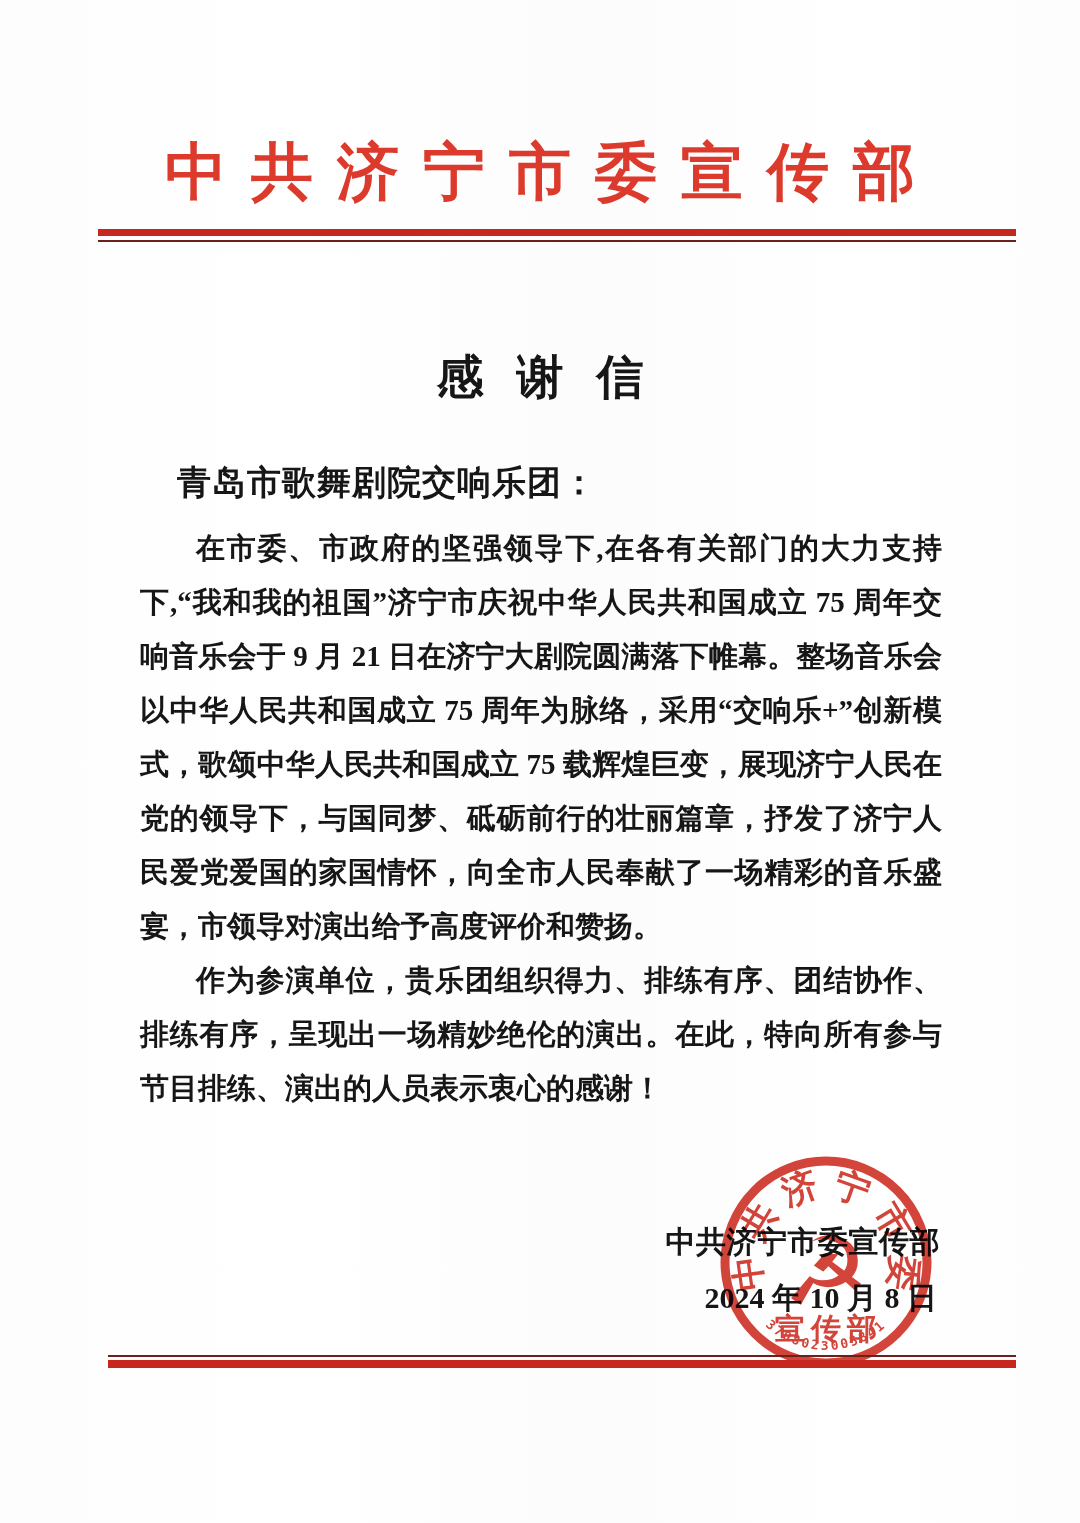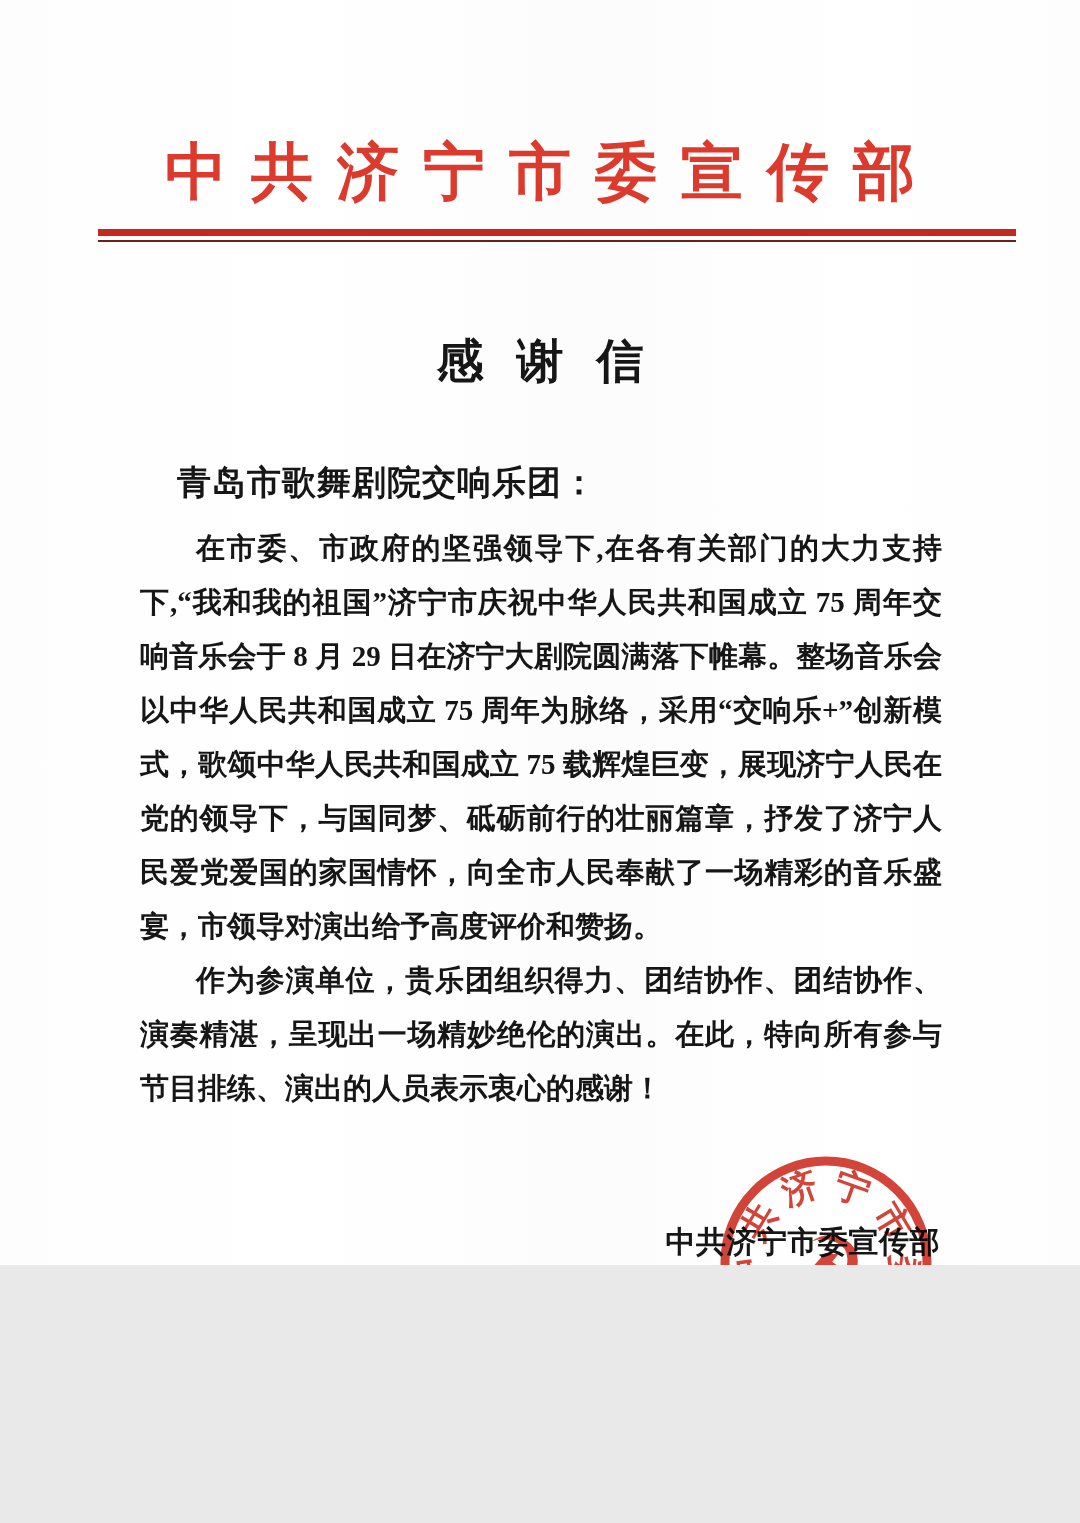--- a/index.html
+++ b/index.html
@@ -6,39 +6,39 @@
     --letterhead-red:#dc3a2c;
     --rule-red:#c5281f;
     --rule-dark:#6b201a;
     --seal-red:#d0362a;
     --ink-black:#161616;
   }
   *{box-sizing:border-box;}
   html,body{margin:0;padding:0;background:#e9e9e9;}
   .page{
     position:relative;
-    width:1080px;height:1265px;
+    width:1080px;height:1523px;
     margin:0 auto;
     background:linear-gradient(90deg,#fdfdfd 0%,#ffffff 28%,#fcfcfc 55%,#ffffff 80%,#fdfdfd 100%);
     overflow:hidden;
     font-family:"Liberation Serif","DejaVu Serif",serif;
     color:var(--ink-black);
   }
   .letterhead{
     position:absolute;top:138px;left:0;right:0;
     text-align:center;
     font-size:62px;font-weight:bold;line-height:1.1;
     letter-spacing:24px;text-indent:24px;
     color:var(--letterhead-red);
   }
   .rule{position:absolute;}
   .rule-top-thick{top:229px;left:98px;width:918px;height:7px;background:var(--rule-red);}
   .rule-top-thin{top:240px;left:98px;width:918px;height:2px;background:var(--rule-dark);}
   .doc-title{
-    position:absolute;top:336px;left:0;right:0;margin:0;
+    position:absolute;top:336px;left:0;right:0;margin:16px;
     text-align:center;
     font-size:47px;font-weight:bold;line-height:1.1;
     letter-spacing:33px;text-indent:33px;
     color:var(--ink-black);
   }
   .salutation{
     position:absolute;top:460px;left:140px;
     font-size:34px;font-weight:bold;letter-spacing:1px;margin-left:37px;
   }
   .letter-body{
@@ -88,22 +88,22 @@
 
   <div class="letterhead">中共济宁市委宣传部</div>
   <div class="rule rule-top-thick"></div>
   <div class="rule rule-top-thin"></div>
 
   <h1 class="doc-title">感谢信</h1>
 
   <div class="salutation">青岛市歌舞剧院交响乐团：</div>
 
   <div class="letter-body">
-    <p>在市委、市政府的坚强领导下,在各有关部门的大力支持下,“我和我的祖国”济宁市庆祝中华人民共和国成立 75 周年交响音乐会于 8 月 29 日在济宁大剧院圆满落下帷幕。整场音乐会以中华人民共和国成立 75 周年为脉络，采用“交响乐+”创新模式，歌颂中华人民共和国成立 75 载辉煌巨变，展现济宁人民在党的领导下，与国同梦、砥砺前行的壮丽篇章，抒发了济宁人民爱党爱国的家国情怀，向全市人民奉献了一场精彩的音乐盛宴，市领导对演出给予高度评价和赞扬。</p>
-    <p>作为参演单位，贵乐团组织得力、团结协作、团结协作、演奏精湛，呈现出一场精妙绝伦的演出。在此，特向所有参与节目排练、演出的人员表示衷心的感谢！</p>
+    <p>在市委、市政府的坚强领导下,在各有关部门的大力支持下,“我和我的祖国”济宁市庆祝中华人民共和国成立 75 周年交响音乐会于 9 月 21 日在济宁大剧院圆满落下帷幕。整场音乐会以中华人民共和国成立 75 周年为脉络，采用“交响乐+”创新模式，歌颂中华人民共和国成立 75 载辉煌巨变，展现济宁人民在党的领导下，与国同梦、砥砺前行的壮丽篇章，抒发了济宁人民爱党爱国的家国情怀，向全市人民奉献了一场精彩的音乐盛宴，市领导对演出给予高度评价和赞扬。</p>
+    <p>作为参演单位，贵乐团组织得力、排练有序、团结协作、排练有序，呈现出一场精妙绝伦的演出。在此，特向所有参与节目排练、演出的人员表示衷心的感谢！</p>
   </div>
 
   <div class="signature">中共济宁市委宣传部</div>
   <div class="sign-date">2024 年 10 月 8 日</div>
 
   <svg class="seal" viewBox="0 0 230 230" xmlns="http://www.w3.org/2000/svg">
     <circle cx="115" cy="115" r="101" fill="none" stroke="#d0362a" stroke-width="9"></circle>
     <g class="seal-arc-text">
       <text transform="translate(37.8,125.9) rotate(-98)">中</text>
       <text transform="translate(48.3,74.6) rotate(-58.8)">共</text>

